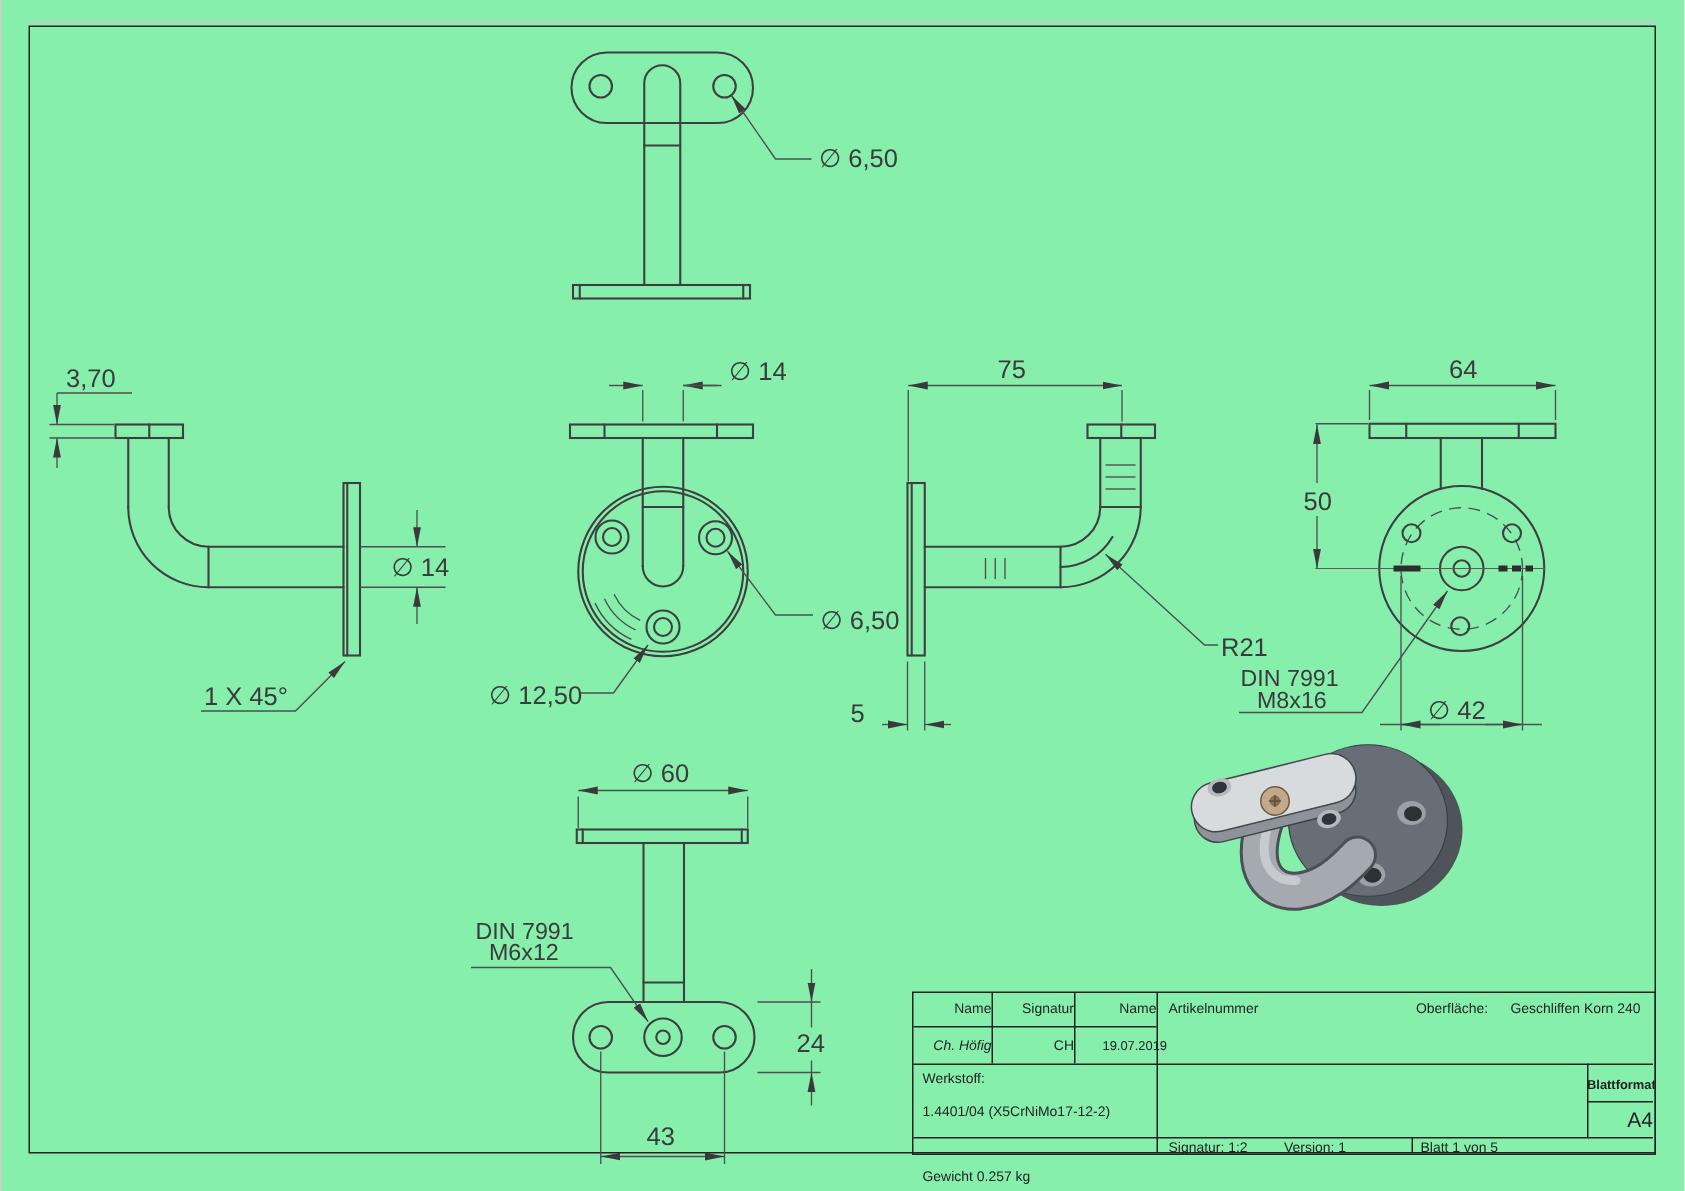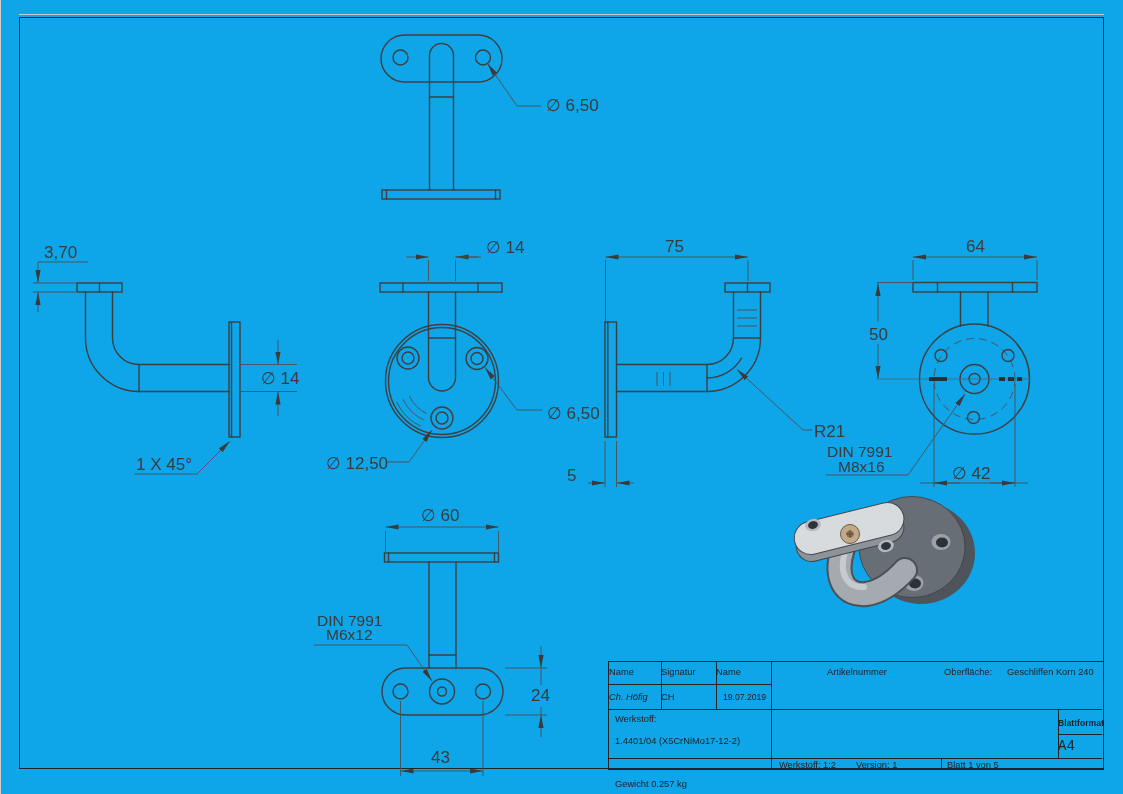--- a/index.html
+++ b/index.html
@@ -1,34 +1,34 @@
 <!DOCTYPE html>
 <html><head>
 <meta charset="utf-8">
 <style>
   html,body{margin:0;padding:0;background:#fff;}
-  #sheet{position:relative;width:1123px;height:794px;background:#0ea5e9;overflow:hidden;
+  #sheet{position:relative;width:1123px;height:794px;background:#86efac;overflow:hidden;
          font-family:"Liberation Sans","DejaVu Sans",sans-serif;color:#222;}
   #frame{position:absolute;left:19px;top:17px;width:1085px;height:752px;
          border:1.6px solid #232323;box-sizing:border-box;}
   #frame-shadow{position:absolute;left:19px;top:14px;width:1085px;height:1px;background:#c9c9c9;}
   #page-edge{position:absolute;left:0;top:0;width:1px;height:794px;background:#cfcfcf;}
   svg{position:absolute;left:0;top:0;}
   svg text{font-family:"Liberation Sans","DejaVu Sans",sans-serif;fill:#3b3b3b;}
   .dim{font-size:17px;}
   .dim-s{font-size:15.5px;}
   .part{stroke:#3f3f3f;stroke-width:1.4;fill:none;stroke-linecap:round;}
   .thin{stroke:#4f4f4f;stroke-width:0.9;fill:none;}
   .cl{stroke:#5a5a5a;stroke-width:0.7;fill:none;}
   
   #tb{position:absolute;left:608px;top:661px;width:496px;height:109px;
       border:1.5px solid #232323;box-sizing:border-box;font-size:9.3px;}
   .tbl{position:absolute;background:#232323;}
   .tbc{position:absolute;white-space:nowrap;}
-  .ctr{text-align:left;}
+  .ctr{text-align:right;}
   #artnr{position:absolute;left:167px;top:18px;white-space:nowrap;}
   #artnr .pre{font-size:11px;vertical-align:1px;}
   #artnr .big{font-size:23px;font-weight:600;letter-spacing:.5px;color:#101018;}
   #a4{font-size:14px;}
 </style>
 </head>
 <body>
 
 <div id="sheet">
   <div id="frame-shadow"></div>
@@ -276,27 +276,27 @@
     <div class="tbl" style="left:0;top:96px;width:493px;height:1px;"></div>
     <div class="tbl" style="left:449px;top:72px;width:44px;height:1px;"></div>
 
     <div class="tbc ctr" style="left:0;top:5px;width:52px;">Name</div>
     <div class="tbc ctr" style="left:52px;top:5px;width:55px;">Signatur</div>
     <div class="tbc ctr" style="left:107px;top:5px;width:55px;">Name</div>
     <div class="tbc ctr" style="left:0;top:30px;width:52px;font-style:italic;">Ch. Höfig</div>
     <div class="tbc ctr" style="left:52px;top:30px;width:55px;">CH</div>
     <div class="tbc ctr" style="left:114px;top:30px;width:55px;font-size:8.6px;">19.07.2019</div>
 
-    <div class="tbc" style="left:170px;top:5px;margin-left:48px;">Artikelnummer</div>
+    <div class="tbc" style="left:170px;top:5px;">Artikelnummer</div>
     <div class="tbc" style="left:335px;top:5px;">Oberfläche:</div>
     <div class="tbc" style="left:398px;top:5px;">Geschliffen Korn 240</div>
 
     <div class="tbc" style="left:6px;top:52px;text-align:center;">Werkstoff:</div>
     <div class="tbc" style="left:6px;top:74px;">1.4401/04 (X5CrNiMo17-12-2)</div>
     <div class="tbc ctr" style="left:449px;top:56px;width:44px;font-size:8.6px;font-weight:bold;">Blattformat</div>
-    <div class="tbc ctr" id="a4" style="left:449px;top:76px;width:44px;font-family:Liberation Mono, monospace;">A4</div>
+    <div class="tbc ctr" id="a4" style="left:449px;top:76px;width:44px;">A4</div>
 
     <div class="tbc" style="left:6px;top:98px;margin-top:19px;">Gewicht 0.257 kg</div>
-    <div class="tbc" style="left:170px;top:98px;">Werkstoff: 1:2</div>
+    <div class="tbc" style="left:170px;top:98px;">Signatur: 1:2</div>
     <div class="tbc" style="left:247px;top:98px;">Version: 1</div>
     <div class="tbc" style="left:338px;top:98px;text-align:right;">Blatt 1 von 5</div>
   </div>
 </div>
 
 </body></html>

